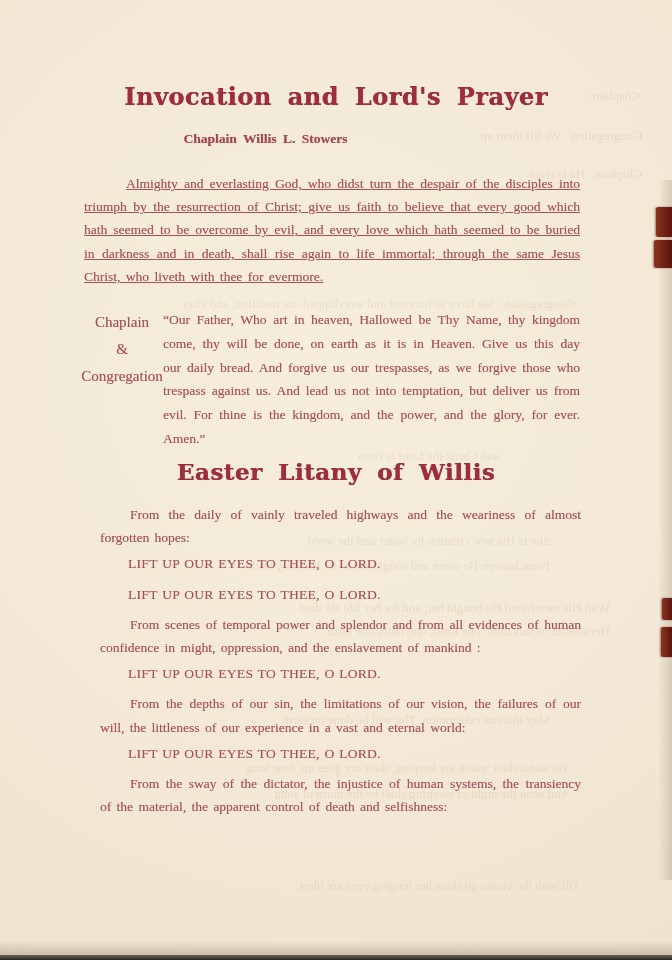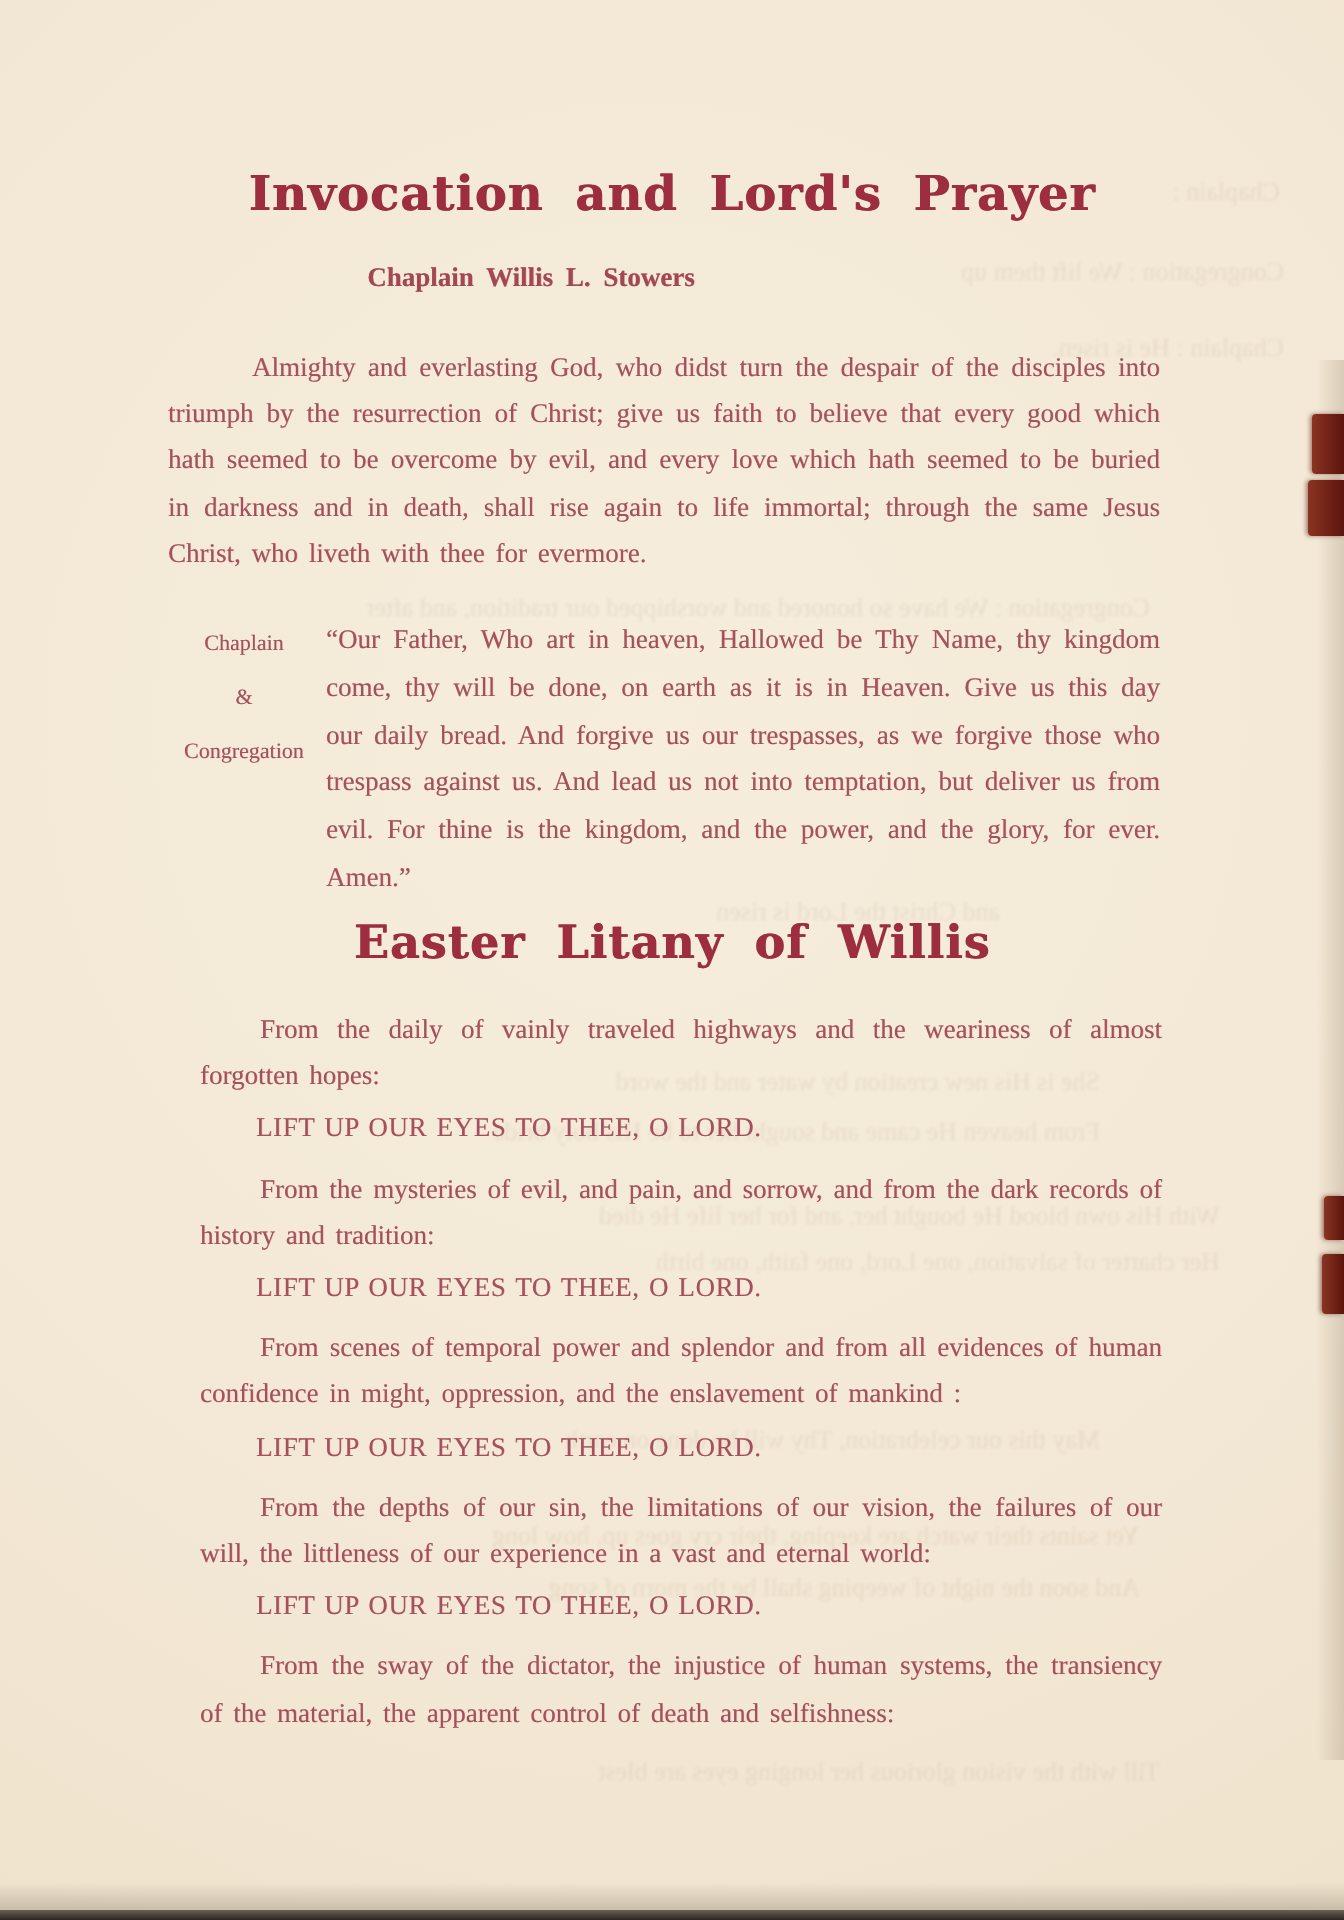--- a/index.html
+++ b/index.html
@@ -52,26 +52,26 @@
     font-size:13.5px;color:#a34754;word-spacing:3px;font-weight:700;
     text-shadow:.2px 0 0 rgba(163,71,84,.6);
   }
 
   .bodytext{
     font-size:13.5px;line-height:23.2px;color:#a5505c;
     text-align:justify;word-spacing:2px;
     text-shadow:.2px 0 .3px rgba(165,80,92,.45);
   }
   #invocation{position:absolute;left:84px;top:172px;width:496px;}
-  #invocation .par{text-indent:42px;}
+  #invocation .par{text-indent:42px;text-decoration:underline;}
   #invocation .amen{text-align:right;}
 
   #prayer-labels{
     position:absolute;left:76px;top:309px;width:92px;
-    font-size:11px;line-height:27px;color:#a5505c;text-align:center;
+    font-size:15px;line-height:27px;color:#a5505c;text-align:center;
     text-shadow:.2px 0 .3px rgba(165,80,92,.45);
   }
   #prayer-text{position:absolute;left:163px;top:308px;width:417px;line-height:23.8px;}
 
   #litany{position:absolute;left:100px;top:503px;width:481px;}
   #litany .petition{margin:0 0 3px 0;text-indent:30px;}
   #litany .response{
     margin:0 0 7px 0;padding-left:28px;text-align:left;
     letter-spacing:.3px;word-spacing:1px;
   }
@@ -116,21 +116,20 @@
     <div>Congregation</div>
   </div>
   <div id="prayer-text" class="bodytext">“Our Father, Who art in heaven, Hallowed be Thy Name, thy kingdom come, thy will be done, on earth as it is in Heaven. Give us this day our daily bread. And forgive us our trespasses, as we forgive those who trespass against us. And lead us not into temptation, but deliver us from evil. For thine is the kingdom, and the power, and the glory, for ever. Amen.”</div>
 
   <h2 id="title2" class="blackletter" style="margin:0;">Easter Litany of Willis</h2>
 
   <div id="litany" class="bodytext">
     <p class="petition">From the daily of vainly traveled highways and the weariness of almost forgotten hopes:</p>
     <p class="response">LIFT UP OUR EYES TO THEE, O LORD.</p>
 
-    <p class="petition">From the mysteries of evil, and pain, and sorrow, and from the dark records of history and tradition:</p>
     <p class="response">LIFT UP OUR EYES TO THEE, O LORD.</p>
 
     <p class="petition">From scenes of temporal power and splendor and from all evidences of human confidence in might, oppression, and the enslavement of mankind :</p>
     <p class="response">LIFT UP OUR EYES TO THEE, O LORD.</p>
 
     <p class="petition">From the depths of our sin, the limitations of our vision, the failures of our will, the littleness of our experience in a vast and eternal world:</p>
     <p class="response">LIFT UP OUR EYES TO THEE, O LORD.</p>
 
     <p class="petition">From the sway of the dictator, the injustice of human systems, the transiency of the material, the apparent control of death and selfishness:</p>
   </div>

